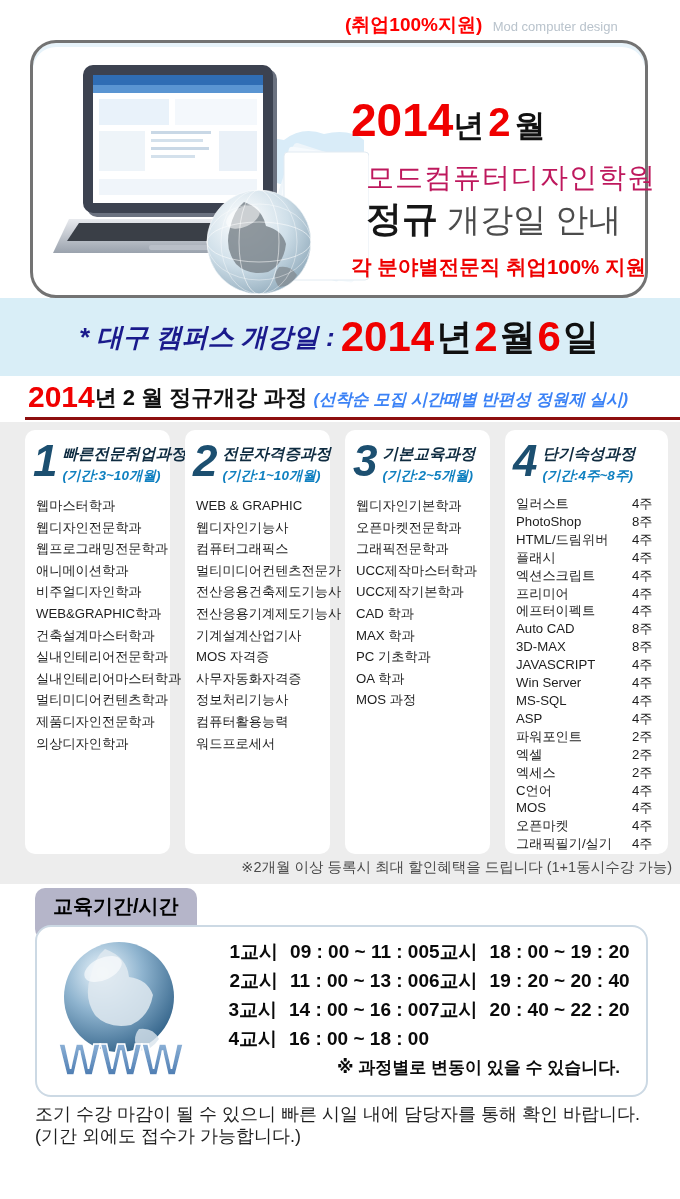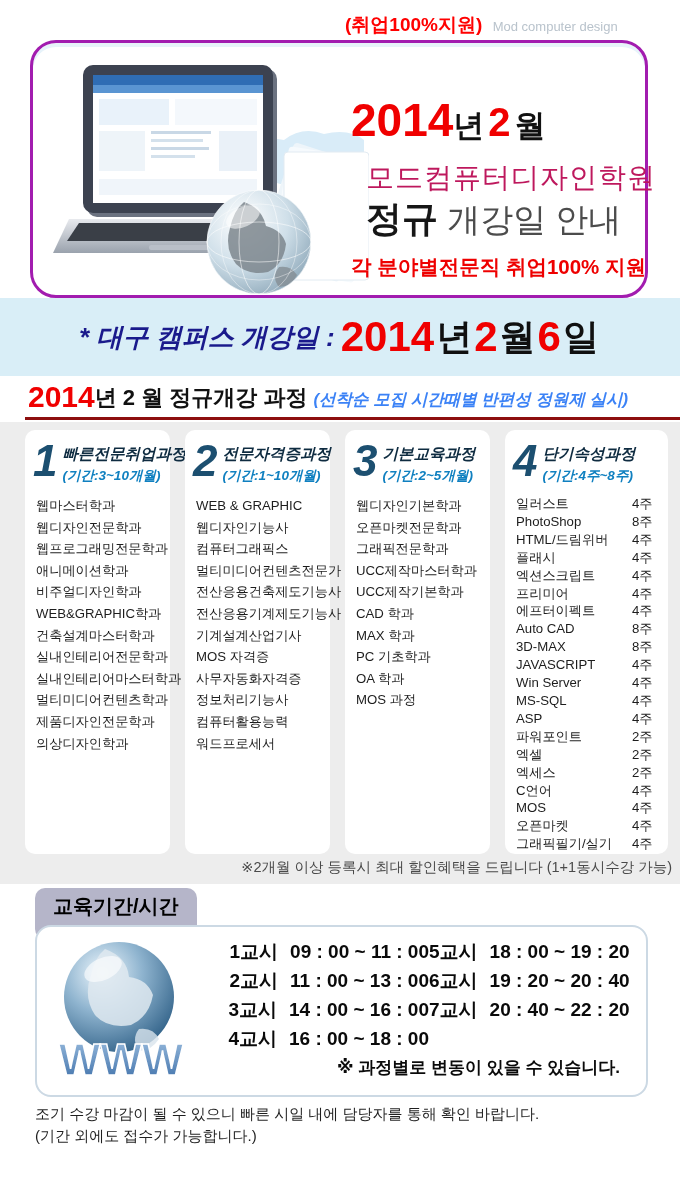--- a/index.html
+++ b/index.html
@@ -6,21 +6,21 @@
   .page{position:relative;width:680px;height:1156px;background:#fff;overflow:hidden;
         font-family:"Liberation Sans","DejaVu Sans",sans-serif;color:#111;}
 
   
   .top-note{position:absolute;left:345px;top:12px;white-space:nowrap;}
   .top-note .badge-red{color:#ff0000;font-weight:bold;font-size:19px;}
   .top-note .brand{color:#b9c3cc;font-size:13px;margin-left:6px;}
 
   
   .hero-box{position:absolute;left:30px;top:40px;width:612px;height:252px;background:#fff;
-            border:3px solid #a21caf;border-radius:26px;
+            border:3px solid #737373;border-radius:26px;
             box-shadow:0 4px 0 #e7f3fa inset;}
   .hero-art{position:absolute;left:6px;top:14px;width:330px;height:245px;}
   .hero-date{position:absolute;left:318px;top:50px;white-space:nowrap;}
   .hero-date .num-big{color:#f00000;font-weight:bold;font-size:46px;}
   .hero-date .suf{color:#111;font-weight:bold;font-size:31px;}
   .hero-date .num-mid{color:#f00000;font-weight:bold;font-size:40px;padding:0 4px;}
   .hero-academy{position:absolute;left:333px;top:116px;color:#be185d;font-size:28px;letter-spacing:1px;white-space:nowrap;}
   .hero-title{position:absolute;left:333px;top:152px;white-space:nowrap;}
   .hero-title .strong{color:#161616;font-weight:800;font-size:36px;}
   .hero-title .rest{color:#4c4c4c;font-size:33px;}
@@ -66,21 +66,21 @@
   .sched-art{position:absolute;left:8px;top:6px;width:152px;height:156px;}
   .sched-rows{position:absolute;left:152px;top:10px;display:flex;}
   .sched-col{display:flex;flex-direction:column;align-items:flex-end;}
   .sched-col.left{width:240px;}
   .srow{display:flex;font-weight:bold;font-size:19px;color:#0a0a0a;line-height:29px;white-space:nowrap;}
   .srow .per{margin-right:12px;}
   .sched-note{position:absolute;left:290px;right:16px;bottom:16px;text-align:center;
               font-weight:bold;font-size:17px;color:#0a0a0a;white-space:nowrap;}
 
   
-  .early-note{position:absolute;left:35px;top:1103px;color:#1f1f1f;font-size:15px;line-height:22px;}
+  .early-note{position:absolute;left:35px;top:1103px;color:#1f1f1f;font-size:18px;line-height:22px;}
   .footer-logo{position:absolute;left:38px;top:1160px;white-space:nowrap;}
   .footer-logo .lg-b{color:#8a8a8a;font-weight:bold;font-size:25px;}
   .footer-logo .lg-l{color:#a8a8a8;font-weight:300;font-size:25px;}
   .footer-logo .lg-tag{color:#9a9a9a;font-size:11px;margin-left:5px;}
   .footer-contact{position:absolute;right:10px;top:1156px;white-space:nowrap;}
   .footer-contact .c-label{color:#1a1a8c;font-weight:800;font-size:21px;margin-right:4px;}
   .footer-contact .c-phone{color:#ee1111;font-weight:bold;font-size:28px;letter-spacing:1px;}
 </style>
 </head>
 <body>

